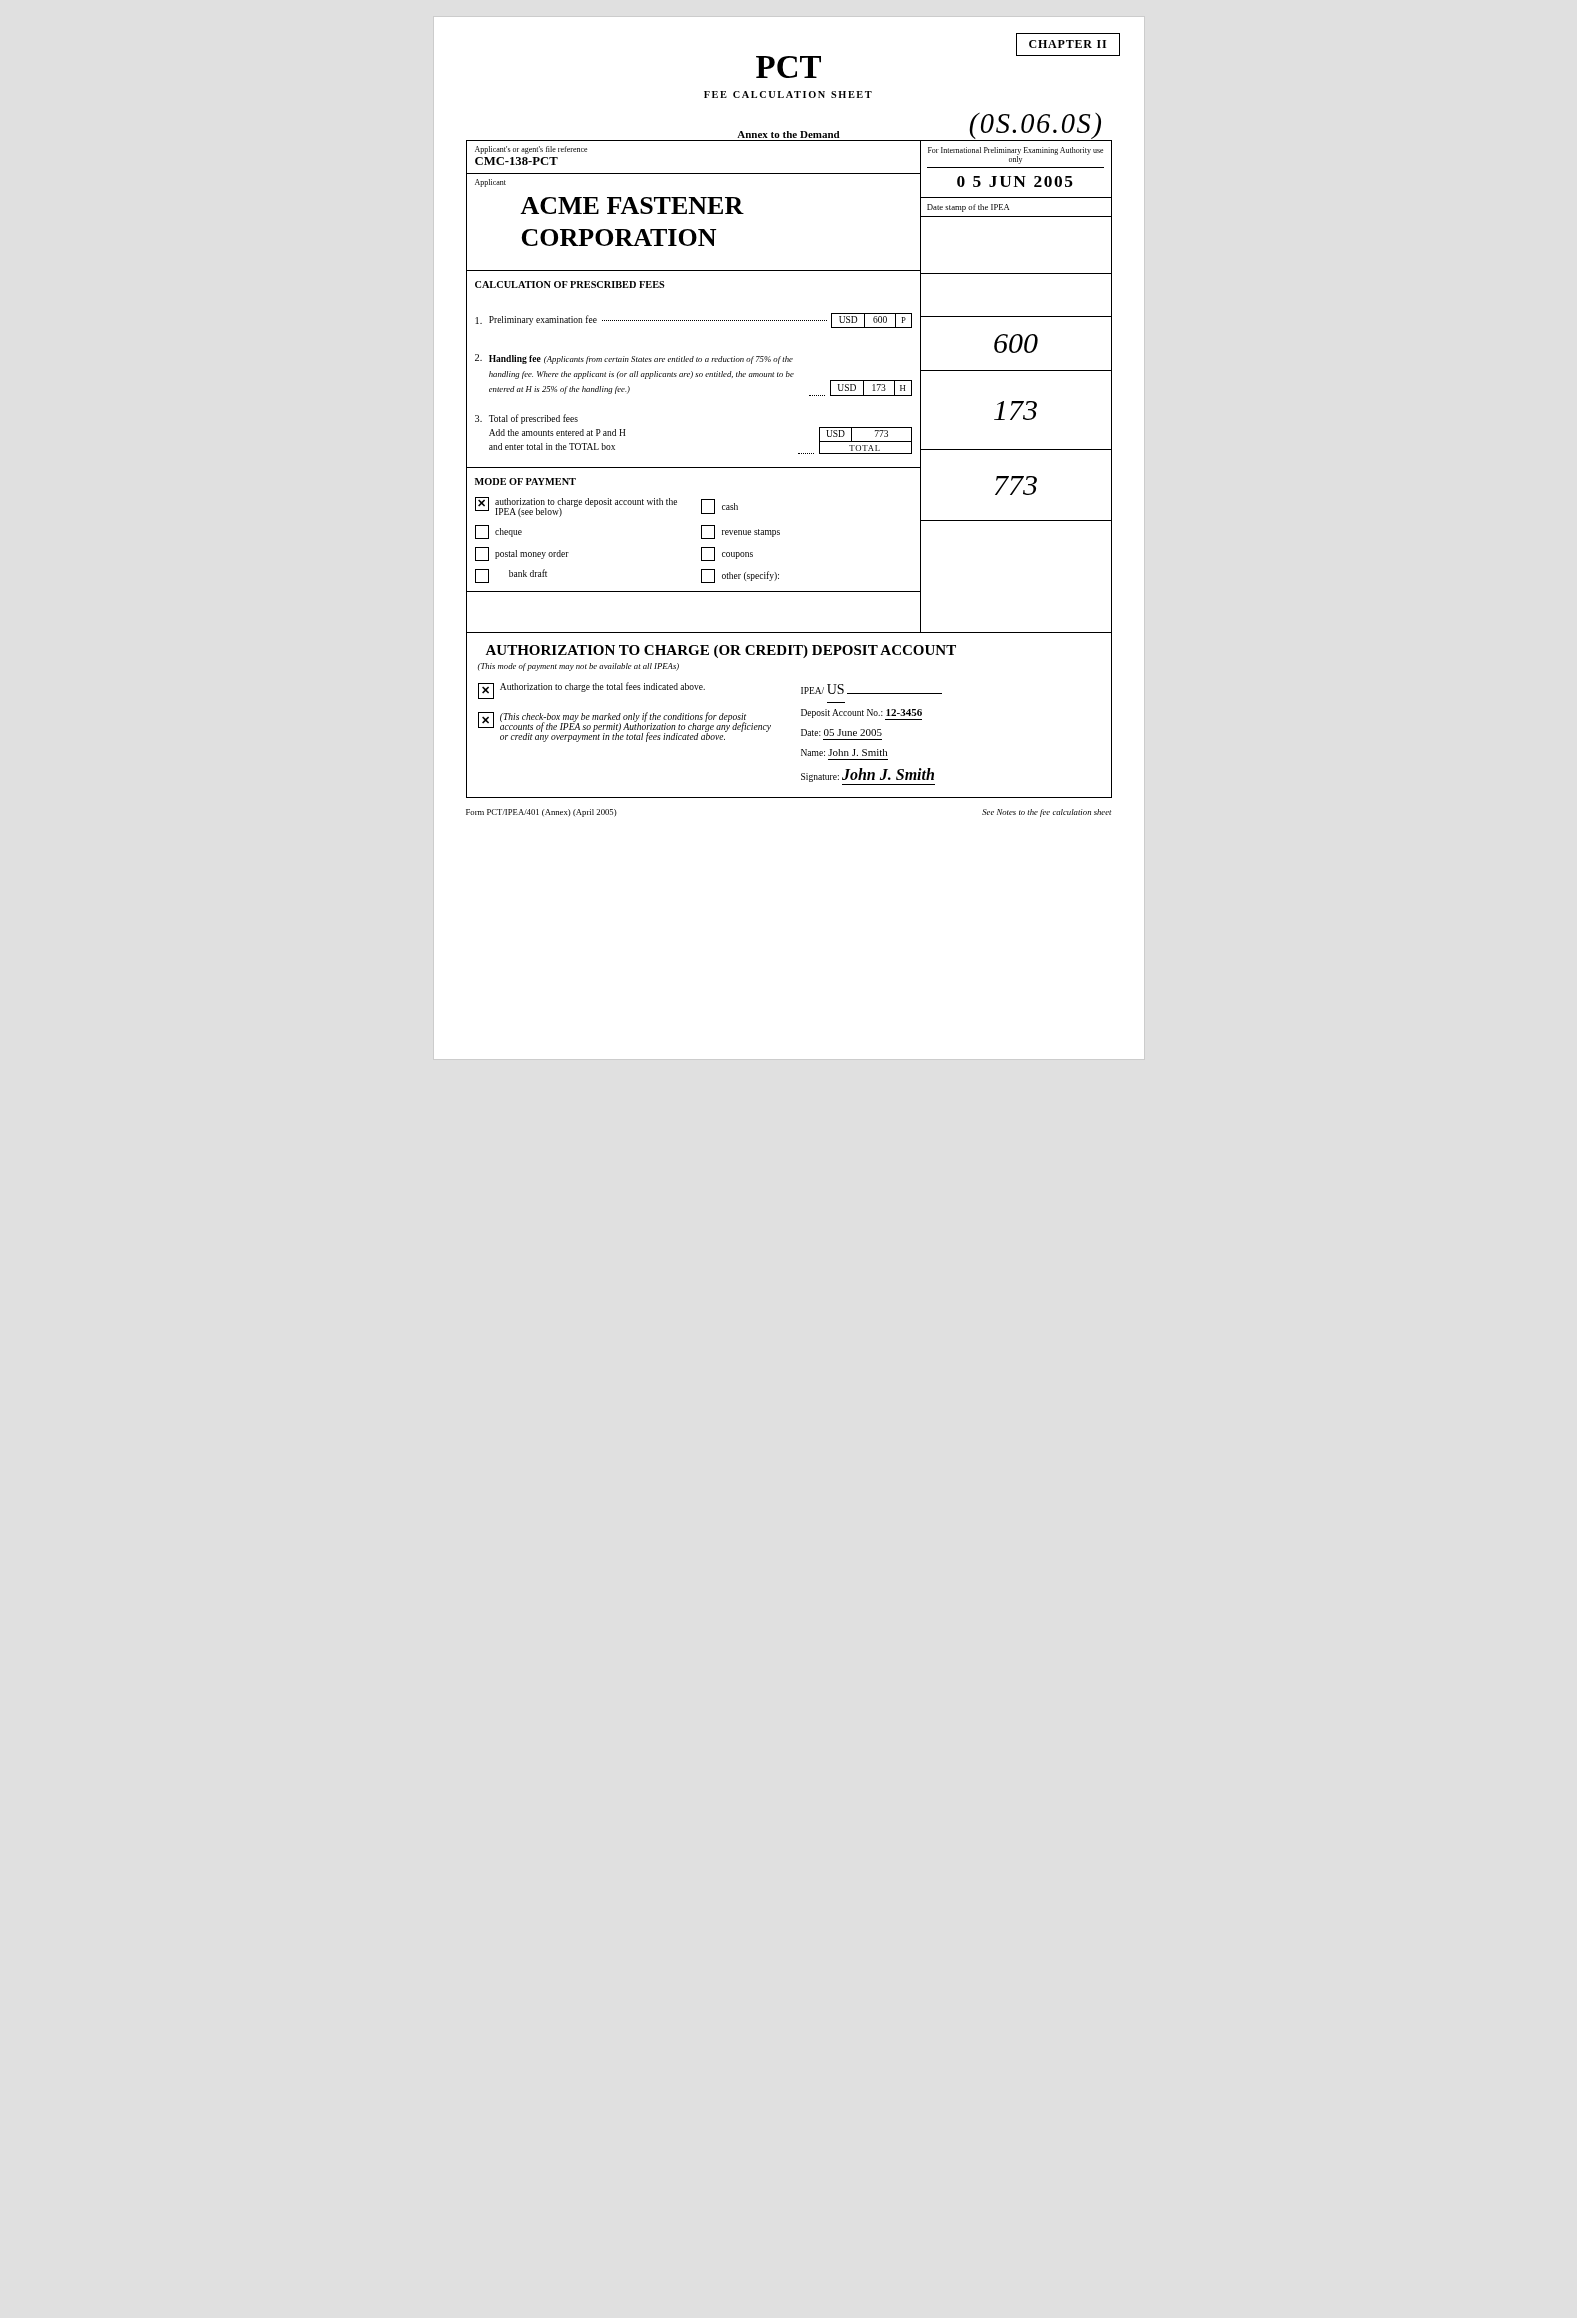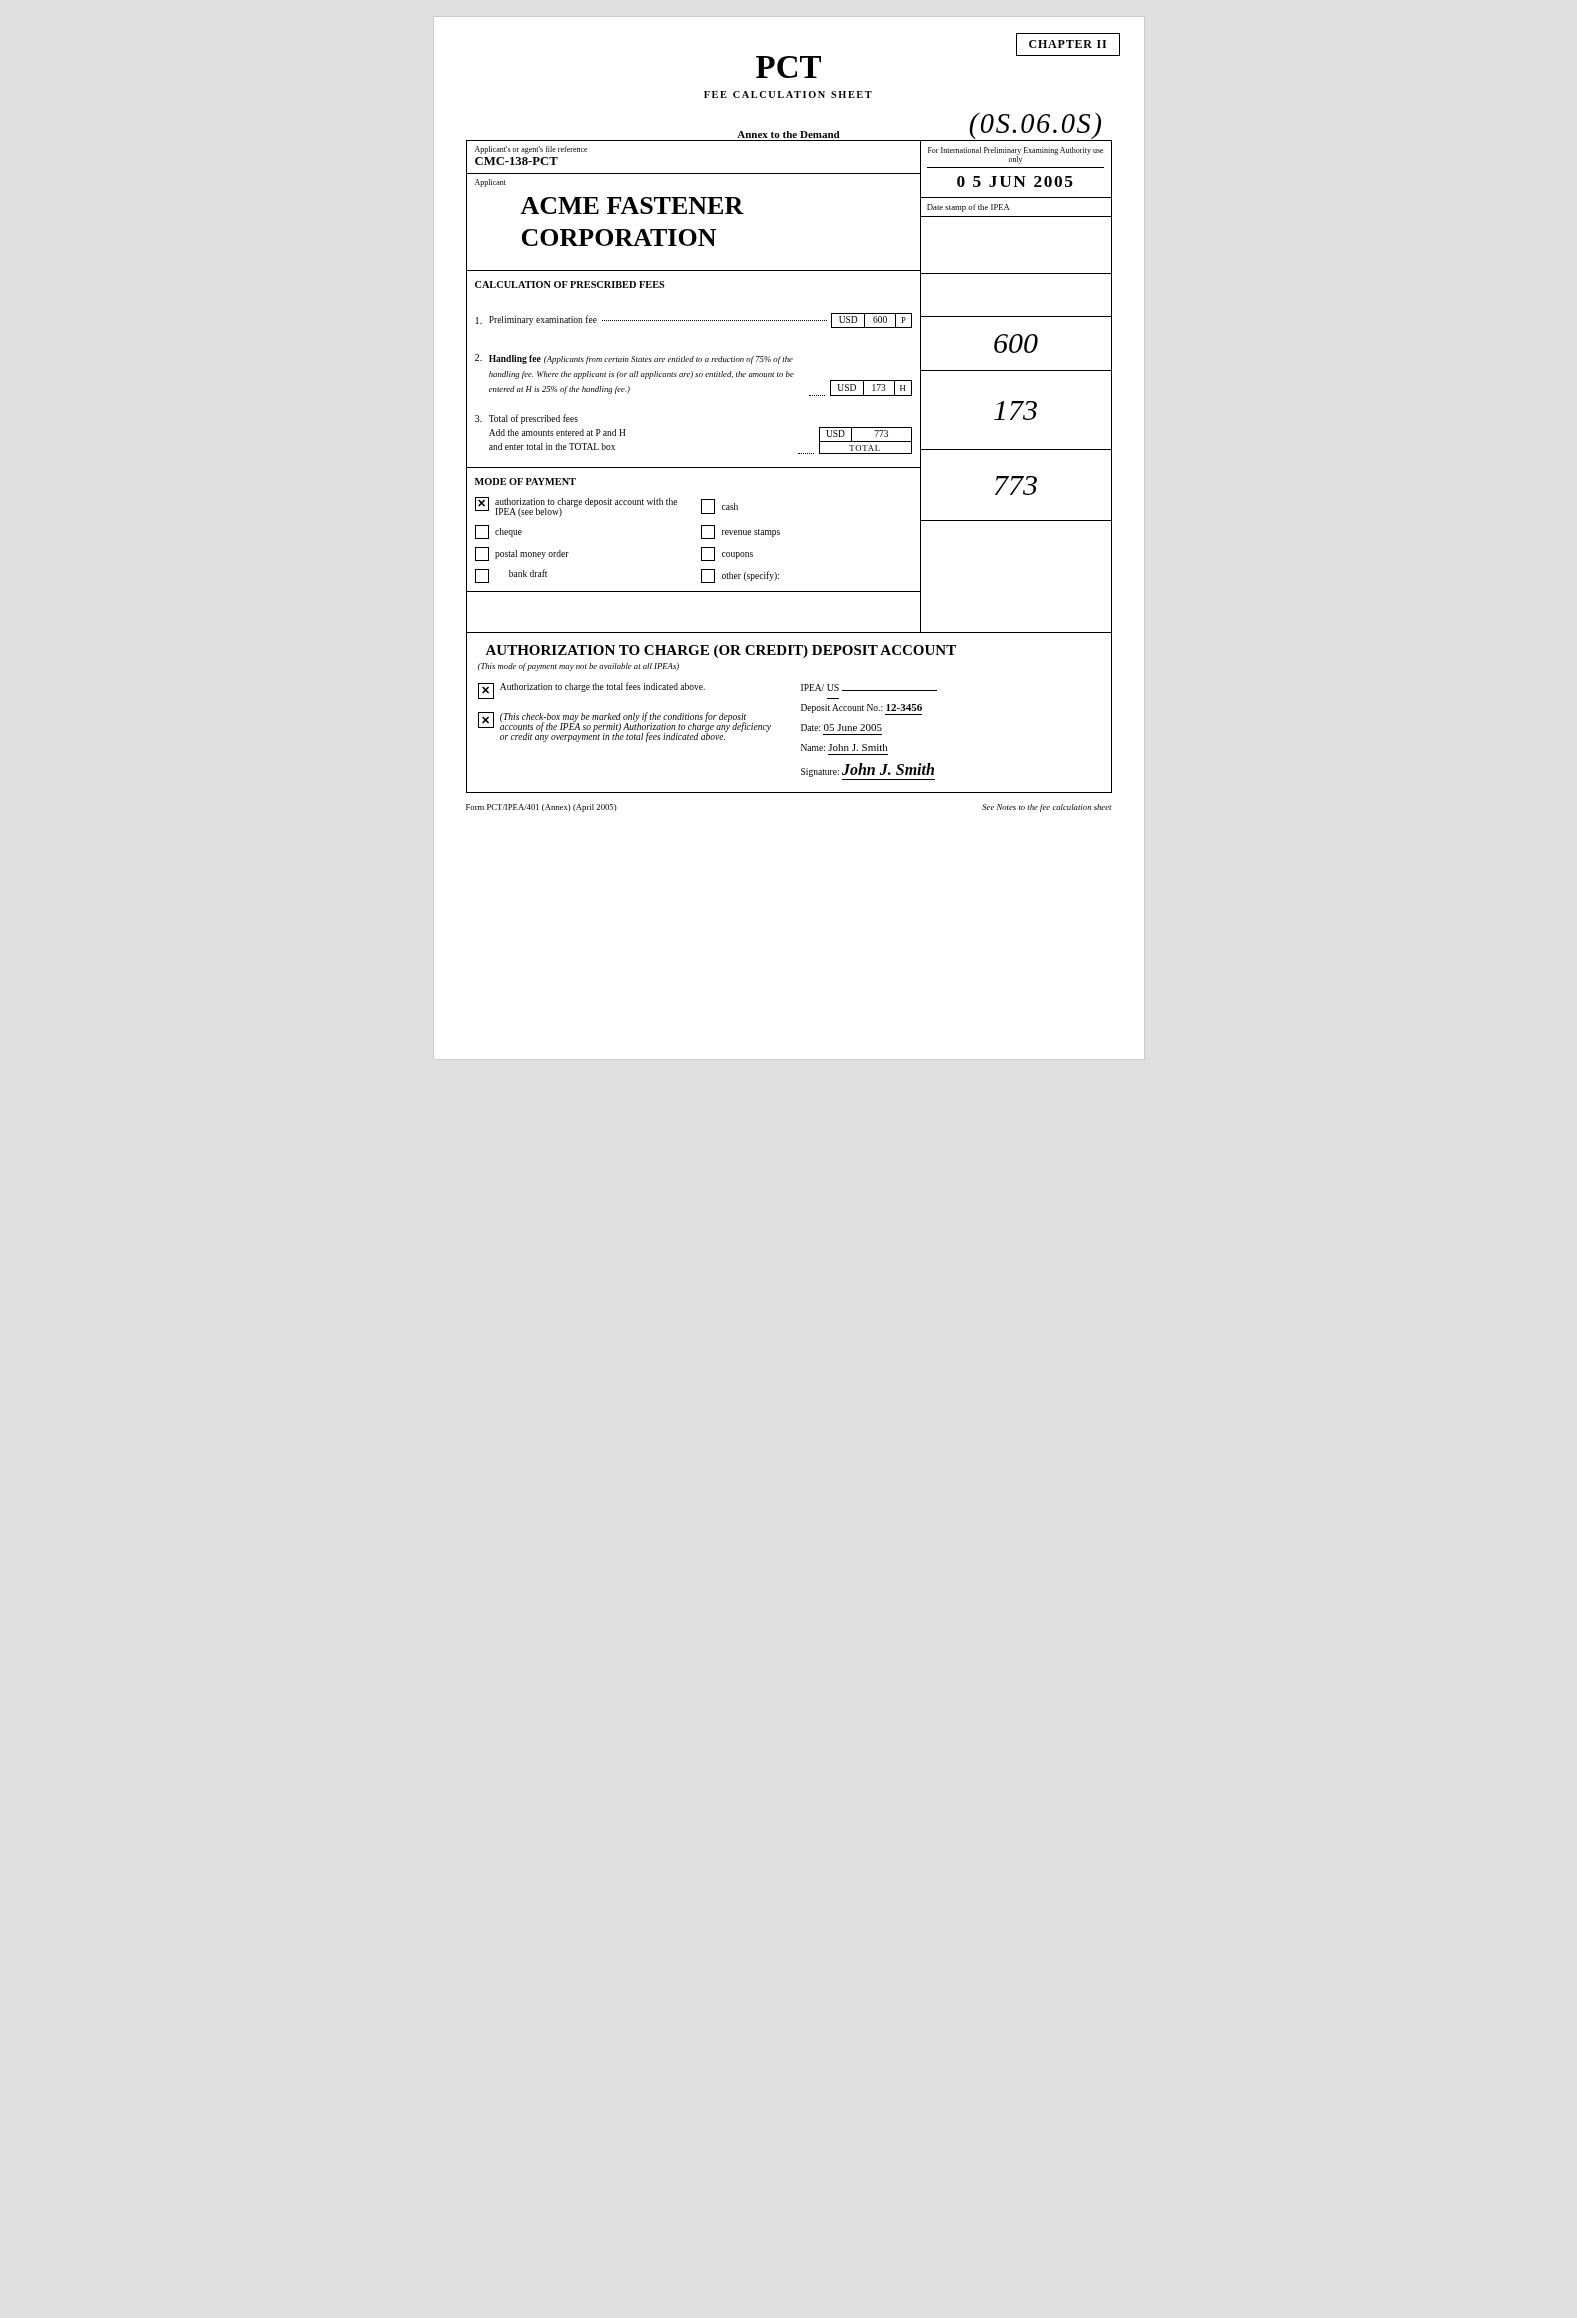--- a/index.html
+++ b/index.html
@@ -251,21 +251,21 @@
         <div style="display:flex; align-items:flex-start; gap:6.3px; font-size:9.5px;">
           <div style="width:16px;height:16px;border:1.2px solid #000;display:flex;align-items:center;justify-content:center;font-weight:bold;font-size:11px;flex-shrink:0;margin-top:0.8px;">✕</div>
           <span style="font-style:italic;">(This check-box may be marked only if the conditions for deposit accounts of the IPEA so permit) Authorization to charge any deficiency or credit any overpayment in the total fees indicated above.</span>
         </div>
       </div>
 
       <div>
 
         <div style="margin-bottom:8px; font-size:9.5px;">
           <span>IPEA/</span>
-          <span style="border-bottom:0.8px solid #000; padding-bottom:5px; font-size:10px;text-align:center;">US</span>
+          <span style="border-bottom:0.8px solid #000; padding-bottom:5px; font-size:14px;text-align:center;">US</span>
           <span style="display:inline-block; width:95px; border-bottom:0.8px solid #000;"></span>
         </div>
 
         <div style="margin-bottom:8px; font-size:9.5px;">
           <span>Deposit Account No.:</span>
           <span style="font-size:11px; font-weight:bold; border-bottom:0.8px solid #000; padding-bottom:0.8px;">12-3456</span>
         </div>
 
         <div style="margin-bottom:8px; font-size:9.5px;">
           <span>Date:</span>

